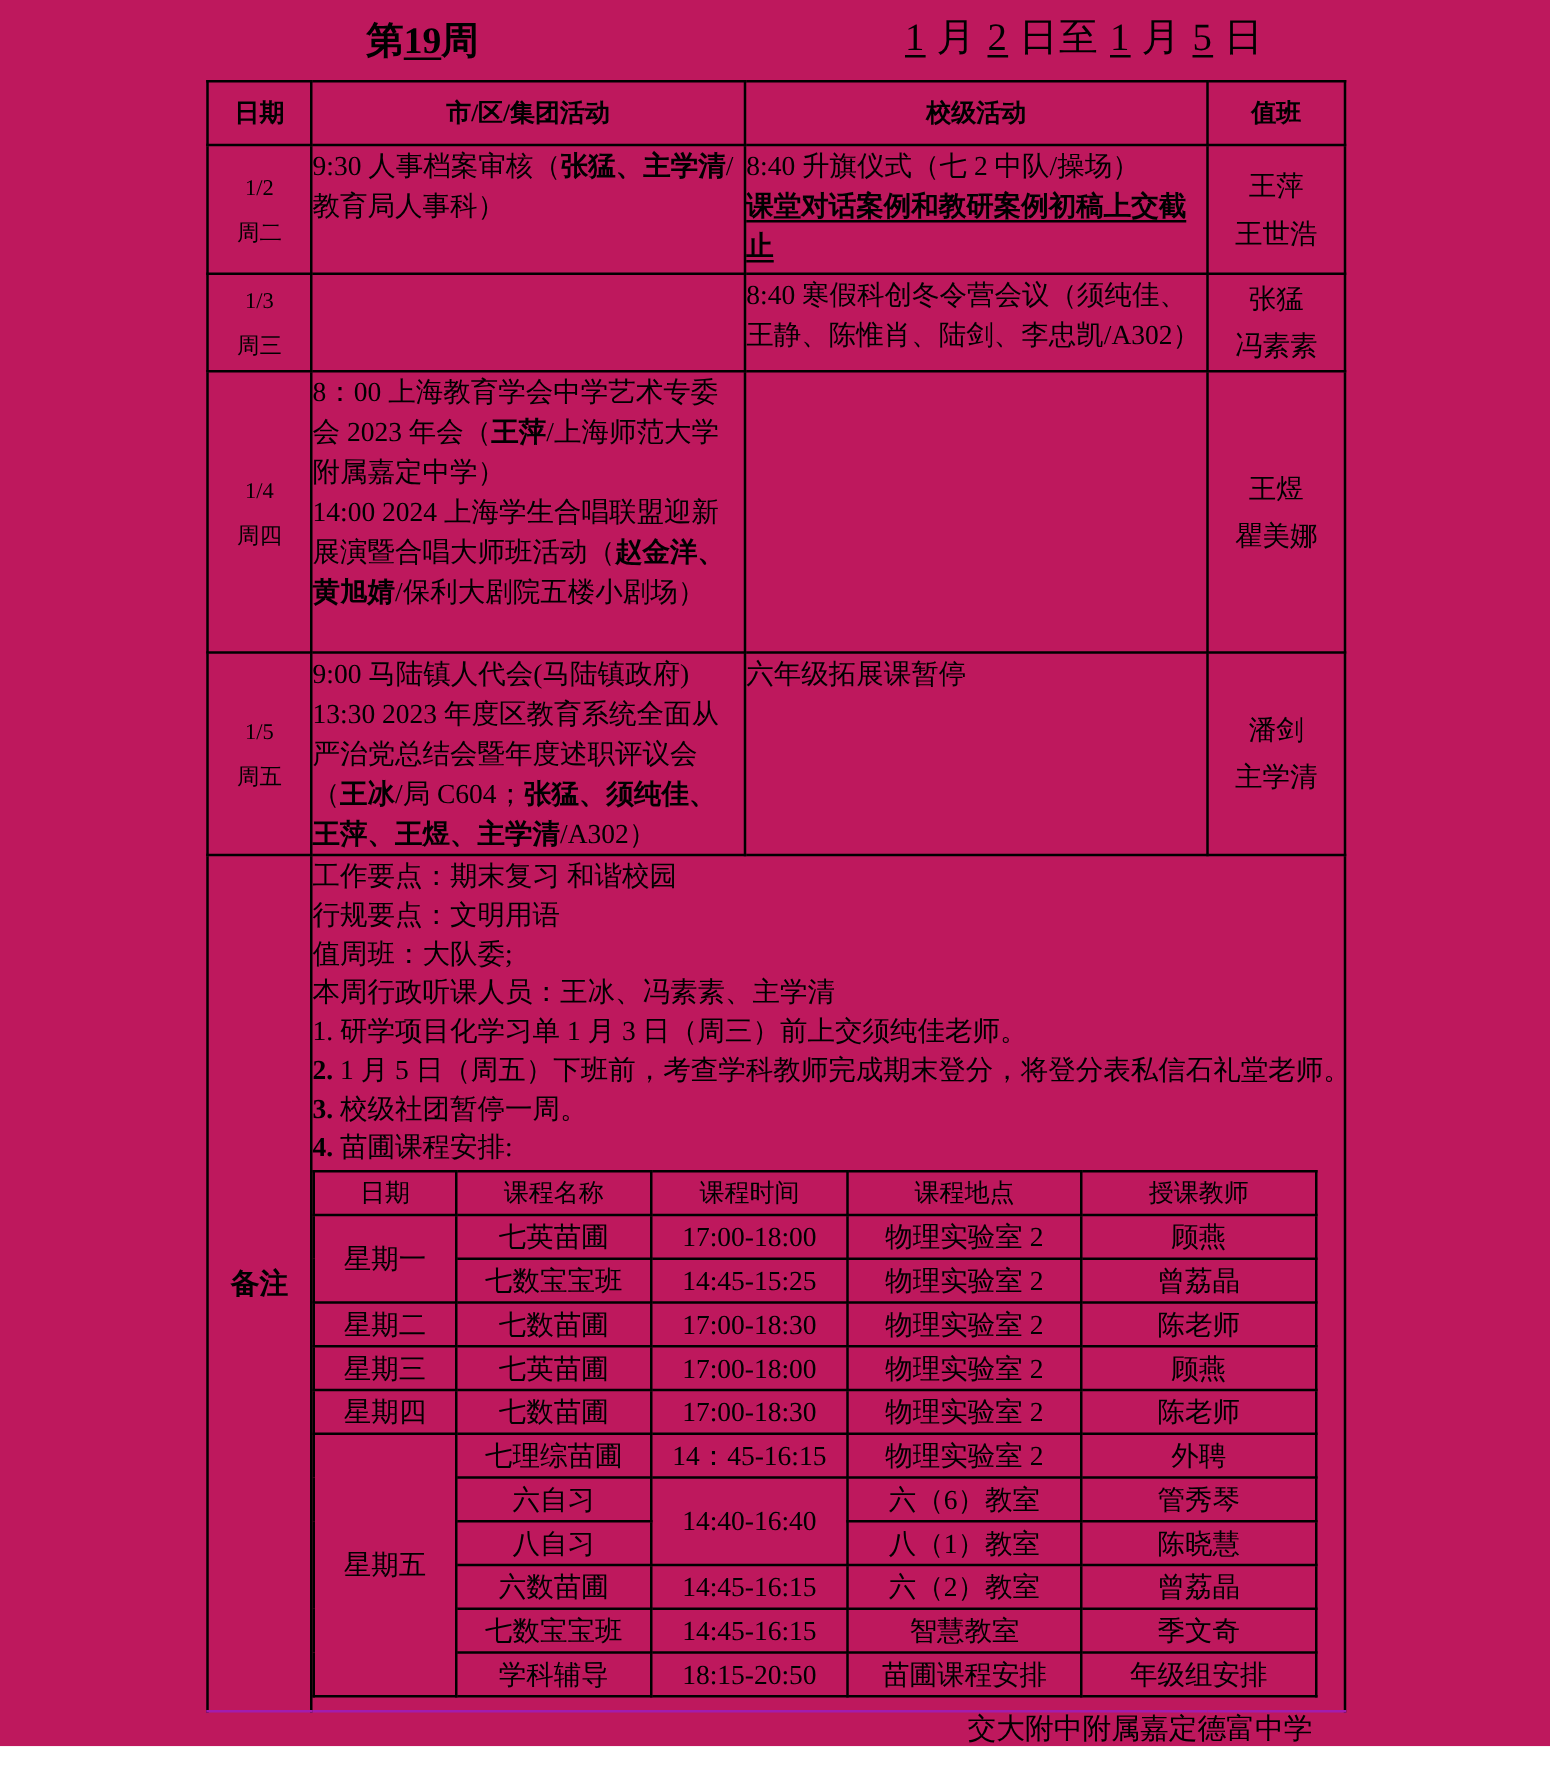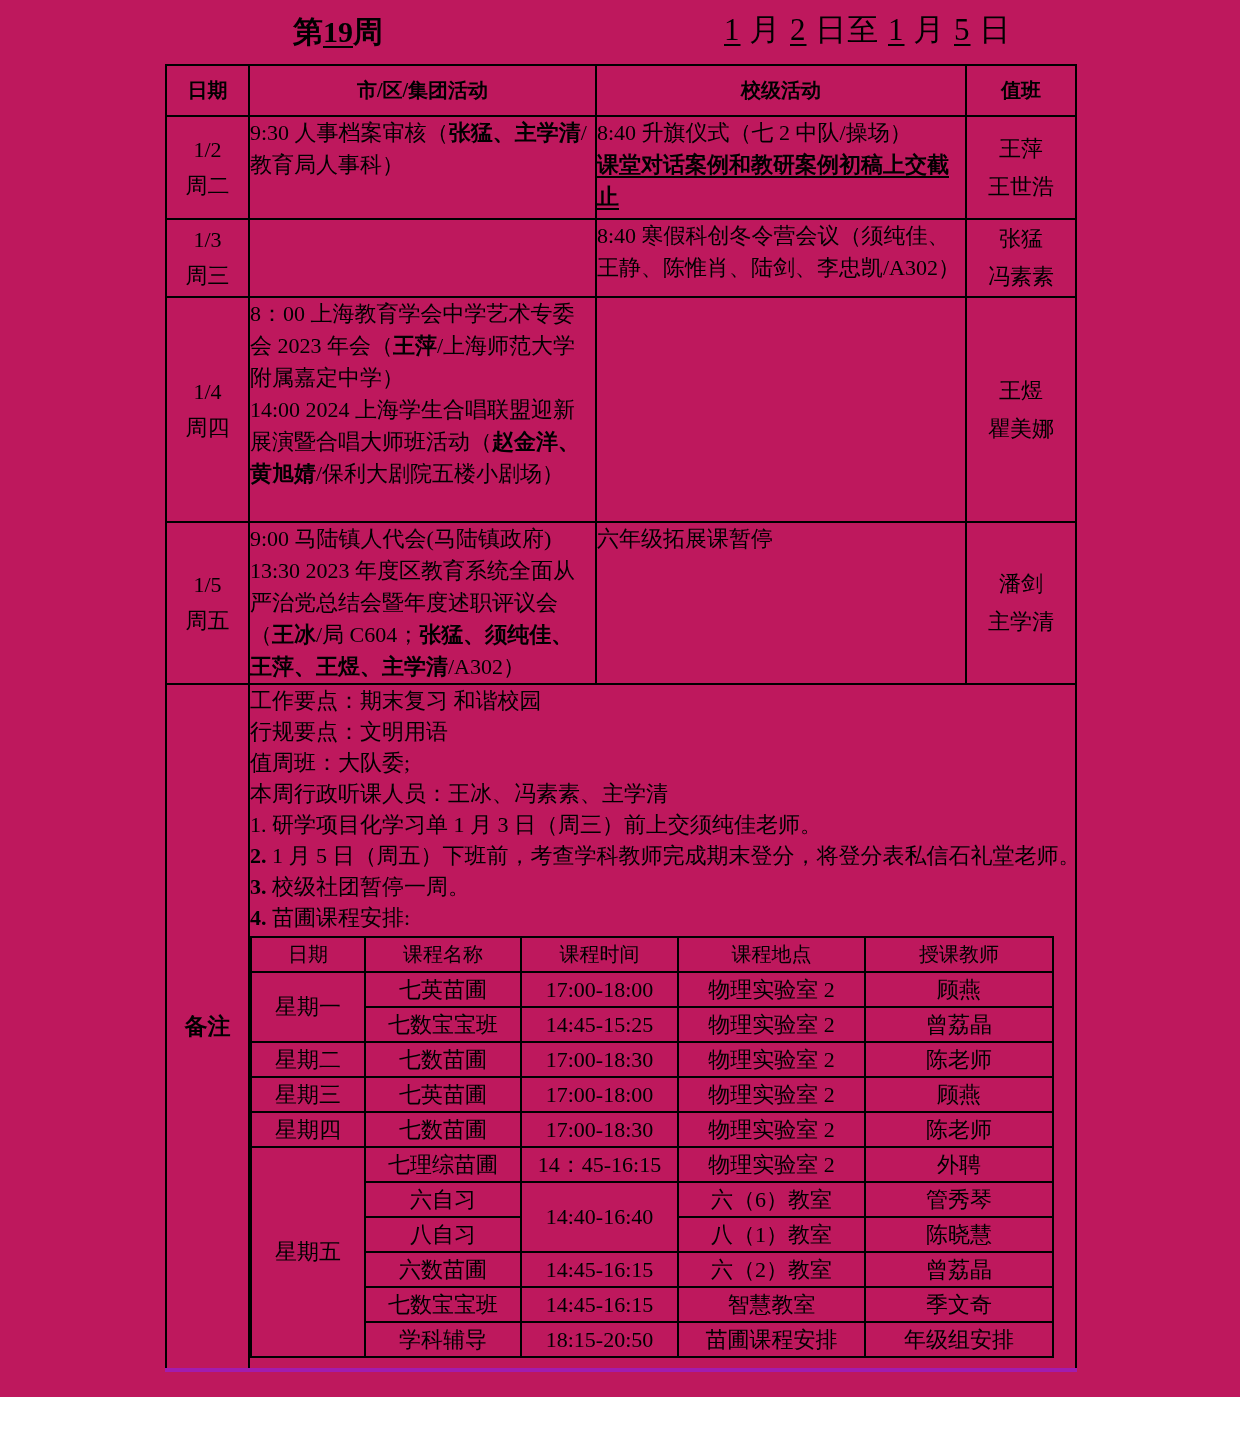--- a/index.html
+++ b/index.html
@@ -16,28 +16,28 @@
   .title-week{position:absolute;left:293px;top:12px;font-size:30px;font-weight:bold;}
   .title-range{position:absolute;left:688px;top:9px;font-size:31px;letter-spacing:1px;margin-left:36px;}
   
   table.main{
     position:absolute;left:165px;top:64px;
     width:910px;border-collapse:collapse;table-layout:fixed;
     font-size:22px;
   }
   table.main th, table.main td{border:2px solid #000;padding:0;}
   table.main th{font-size:20px;font-weight:bold;height:49px;text-align:center;vertical-align:middle;}
-  td.date-cell{text-align:center;vertical-align:middle;line-height:36px;font-size:22px;}
+  td.date-cell{text-align:center;vertical-align:middle;line-height:36px;font-size:18px;}
   td.rich-cell{vertical-align:top;text-align:left;padding:3px 8px 0 9px;line-height:32px;}
   td.duty-cell{text-align:center;vertical-align:middle;line-height:38px;}
   tr.r1 td{height:101px;}
   tr.r2 td{height:59px;}
   tr.r3 td{height:223px;}
   tr.r4 td{height:157px;}
-  tr.notes-row td{height:683px;border-bottom:4px solid #a21caf;}
+  tr.notes-row td{height:683px;border-bottom:2px solid #a21caf;}
   td.notes-label{text-align:center;vertical-align:middle;font-weight:bold;font-size:23px;}
   td.notes-cell{vertical-align:top;padding:6px 4px 0 9px;}
   .note-line{line-height:31px;font-size:22px;white-space:nowrap;}
   
   table.nursery{
     margin-top:3px;margin-left:0px;
     border-collapse:collapse;table-layout:fixed;
     width:802px;font-size:22px;text-align:center;
   }
   table.nursery th, table.nursery td{
@@ -197,15 +197,16 @@
             <td>年级组安排</td>
           </tr>
         </tbody>
             </table>
       </td>
     </tr>
   </tbody>
     </table>
 
   <div class="footer">
+    <div>交大附中附属嘉定德富中学</div>
   </div>
 
 </div>
 
 </body></html>

